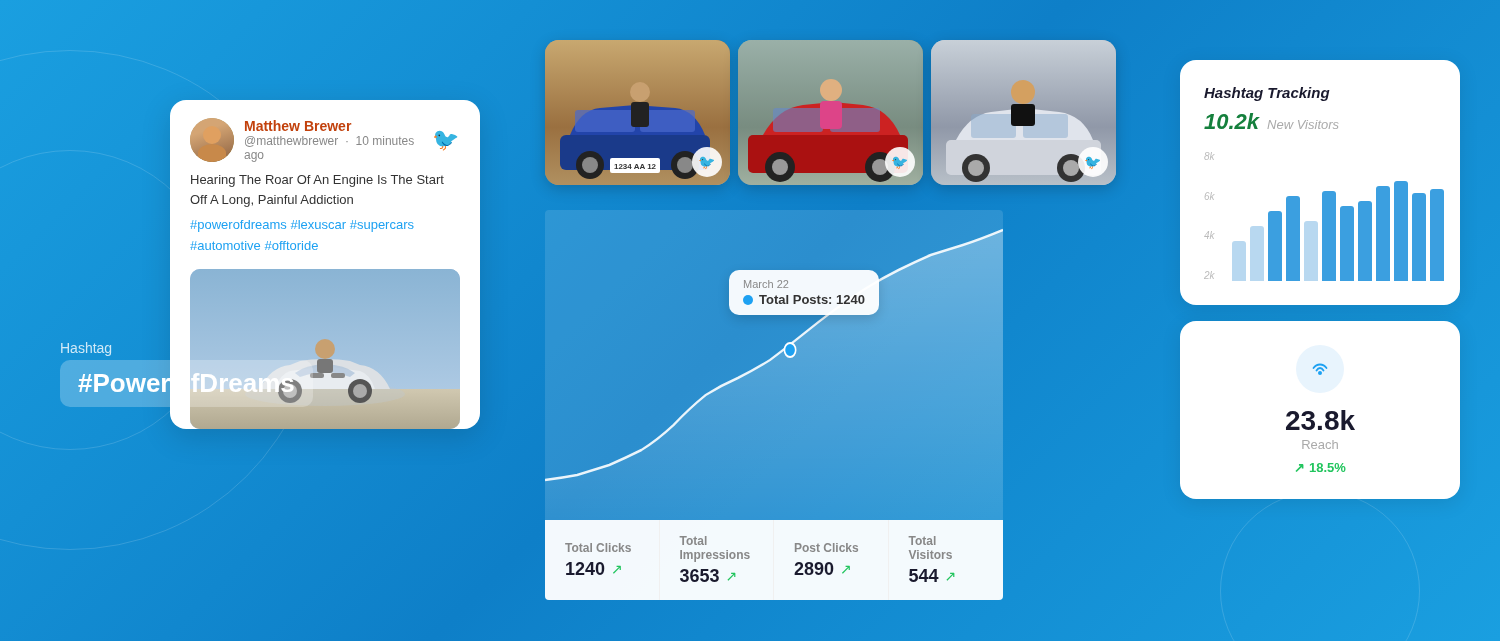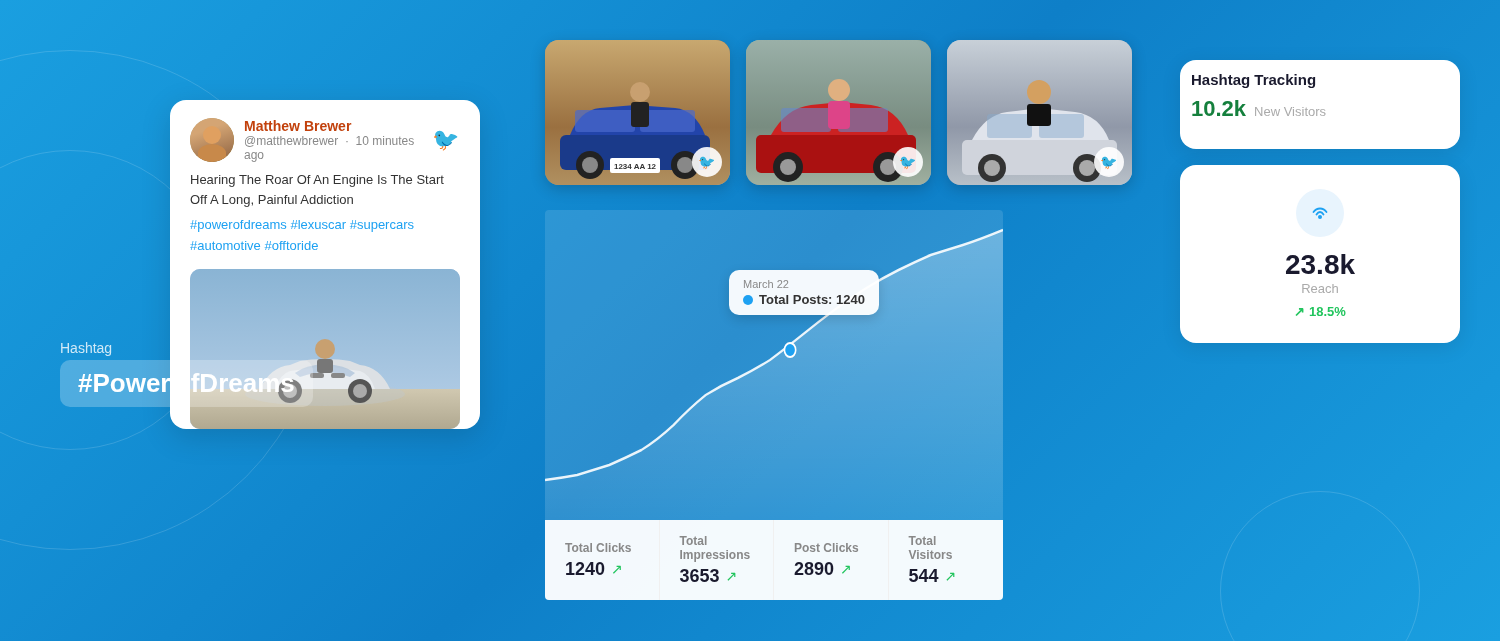--- a/index.html
+++ b/index.html
@@ -147,21 +147,21 @@
       font-size: 26px;
       font-weight: 700;
     }
 
     
     .photo-grid {
       position: absolute;
       top: 40px;
       left: 545px;
       display: flex;
-      gap: 16px;
+      gap: 8px;
     }
 
     .photo-card {
       width: 185px;
       height: 145px;
       border-radius: 14px;
       background: #ccc;
       position: relative;
       overflow: hidden;
       box-shadow: 0 4px 15px rgba(0,0,0,0.2);
@@ -323,22 +323,23 @@
       top: 60px;
       width: 280px;
       display: flex;
       flex-direction: column;
       gap: 16px;
     }
 
     .hashtag-tracking-card {
       background: #fff;
       border-radius: 16px;
-      padding: 11px;
+      padding: 24px;
       box-shadow: 0 4px 20px rgba(0,0,0,0.1);
+      font-style: italic;
     }
 
     .card-title {
       font-size: 15px;
       font-weight: 700;
       color: #1a1a2e;
       margin-bottom: 8px;
     }
 
     .visitors-row {
@@ -660,20 +661,42 @@
 </div>
 
 <div class="right-panel">
 
   <div class="hashtag-tracking-card">
     <div class="card-title">Hashtag Tracking</div>
     <div class="visitors-row">
       <span class="visitors-count">10.2k</span>
       <span class="visitors-label">New Visitors</span>
     </div>
+    <div class="bar-chart-container">
+      <div class="y-axis">
+        <span class="y-label">8k</span>
+        <span class="y-label">6k</span>
+        <span class="y-label">4k</span>
+        <span class="y-label">2k</span>
+      </div>
+      <div class="bars-wrapper" id="bars-container">
+      <div class="bar light" style="height: 40px;"></div>
+          <div class="bar light" style="height: 55px;"></div>
+          <div class="bar" style="height: 70px;"></div>
+          <div class="bar" style="height: 85px;"></div>
+          <div class="bar light" style="height: 60px;"></div>
+          <div class="bar" style="height: 90px;"></div>
+          <div class="bar" style="height: 75px;"></div>
+          <div class="bar" style="height: 80px;"></div>
+          <div class="bar" style="height: 95px;"></div>
+          <div class="bar" style="height: 100px;"></div>
+          <div class="bar" style="height: 88px;"></div>
+          <div class="bar" style="height: 92px;"></div>
+        </div>
+    </div>
   </div>
 
   <div class="reach-card">
     <div class="reach-icon">
       <svg width="24" height="24" viewBox="0 0 24 24" fill="none">
         <circle cx="12" cy="16" r="2" fill="#1da1f2"></circle>
         <path d="M8.5,13.5 Q10,11 12,11 Q14,11 15.5,13.5" stroke="#1da1f2" stroke-width="1.8" fill="none" stroke-linecap="round"></path>
         <path d="M5.5,11 Q8,7.5 12,7.5 Q16,7.5 18.5,11" stroke="#1da1f2" stroke-width="1.8" fill="none" stroke-linecap="round"></path>
       </svg>
     </div>

